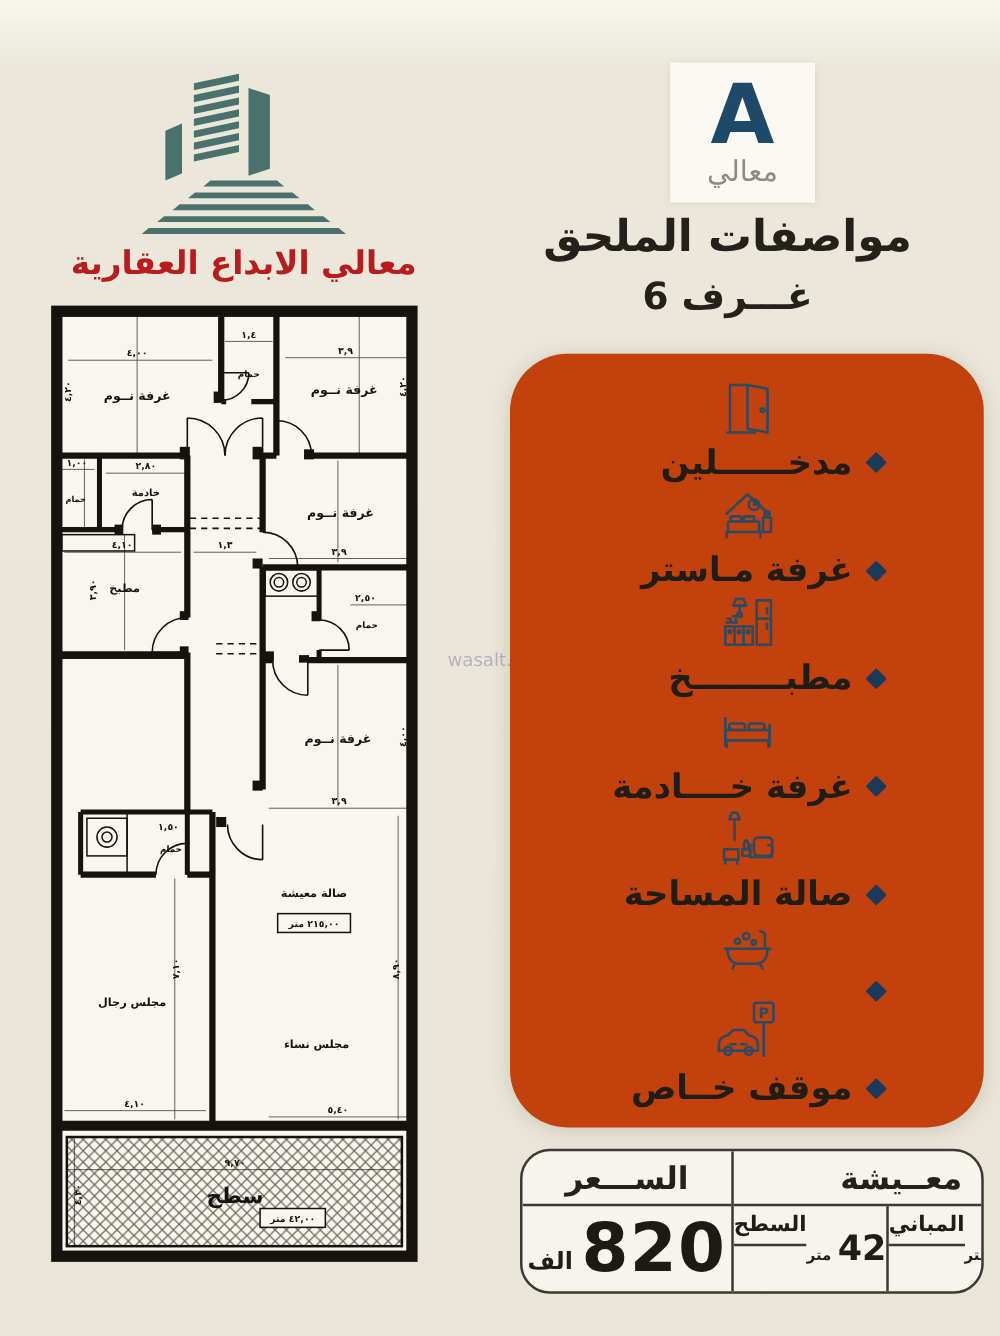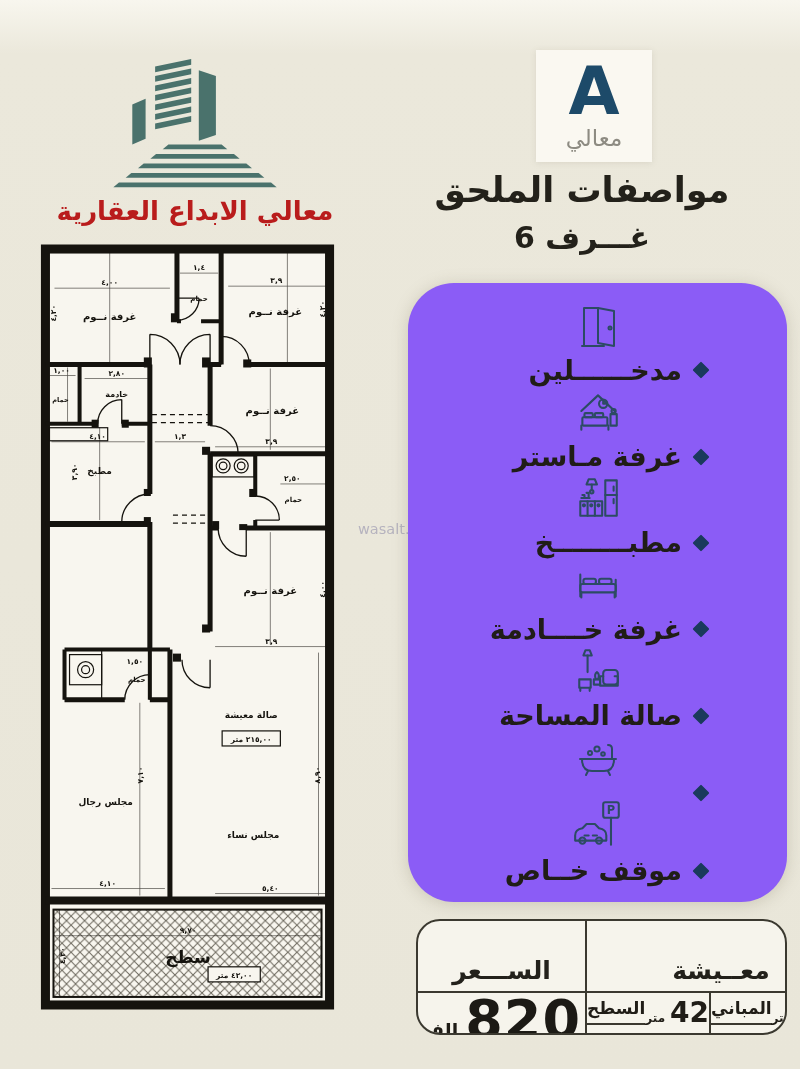--- a/index.html
+++ b/index.html
@@ -22,41 +22,41 @@
     box-shadow:0 1px 6px rgba(140,135,115,.18);
   }
   .model-a{font-size:66px;font-weight:700;color:#1d4a69;line-height:.95;}
   .model-word{font-size:23px;color:#8d8b82;margin-top:1px;}
   .right-head{left:386px;top:170px;width:392px;text-align:center;}
   .main-title{font-size:35px;font-weight:700;color:#23211a;direction:rtl;}
   .rooms-count{font-size:30px;font-weight:700;color:#23211a;margin-top:10px;direction:ltr;}
 
   
   .features-card{
-    left:408px;top:283px;width:379px;height:619px;background:#8b5cf6;border-radius:46px;
+    left:408px;top:283px;width:379px;height:619px;background:#c2410c;border-radius:46px;
     box-shadow:0 2px 16px rgba(125,118,95,.28);
     display:flex;flex-direction:column;justify-content:space-evenly;
     padding:16px 0;box-sizing:border-box;
   }
   .feature{display:flex;flex-direction:column;align-items:stretch;}
   .f-icon{height:50px;display:flex;align-items:flex-end;justify-content:center;}
   .f-icon svg{stroke:#2c4b63;fill:none;stroke-width:2;stroke-linecap:round;stroke-linejoin:round;}
   .f-row{direction:rtl;display:flex;align-items:center;gap:13px;padding-right:80px;margin-top:6px;}
   .diamond{width:12px;height:12px;background:#1a3a5c;transform:rotate(45deg);flex:none;border-radius:1px;}
   .f-label{font-size:27px;font-weight:700;color:#201d17;line-height:1.1;}
 
   
   .summary-card{
     left:416px;top:919px;width:371px;height:116px;background:#f6f4ec;
     border:2.5px solid #3b3930;border-radius:24px;display:flex;overflow:hidden;box-sizing:border-box;
   }
   .price-col{flex:0 0 45.5%;display:flex;flex-direction:column;}
   .area-col{flex:1;display:flex;flex-direction:column;border-left:2.5px solid #3b3930;}
   .cell-header{height:42px;display:flex;align-items:center;justify-content:center;
-    border-bottom:2.5px solid #3b3930;font-weight:700;font-size:25px;color:#23211b;flex:none;direction:rtl;margin-top:28px;}
+    border-bottom:2.5px solid #3b3930;font-weight:700;font-size:25px;color:#23211b;flex:none;direction:rtl;}
   .price-value-row{flex:1;direction:rtl;display:flex;align-items:center;justify-content:center;gap:7px;}
   .price-number{font-size:54px;font-weight:800;letter-spacing:1px;color:#1c1a15;line-height:1;}
   .price-unit{font-size:19px;font-weight:700;margin-top:20px;}
   .area-sub{flex:1;display:flex;}
   .sub-col{display:flex;flex-direction:row;flex:1;}
   .sub-col.roof{flex:0 0 79px;border-right:2.5px solid #3b3930;}
   .sub-header{height:30px;border-bottom:2.5px solid #3b3930;display:flex;align-items:center;justify-content:center;
     font-size:17px;font-weight:700;flex:none;}
   .sub-value{flex:1;direction:rtl;display:flex;align-items:center;justify-content:center;gap:5px;}
   .sub-value .num{font-size:28px;font-weight:800;line-height:1;}

